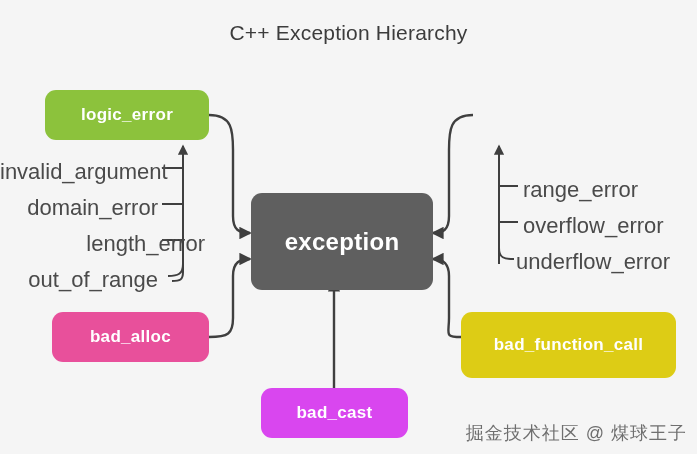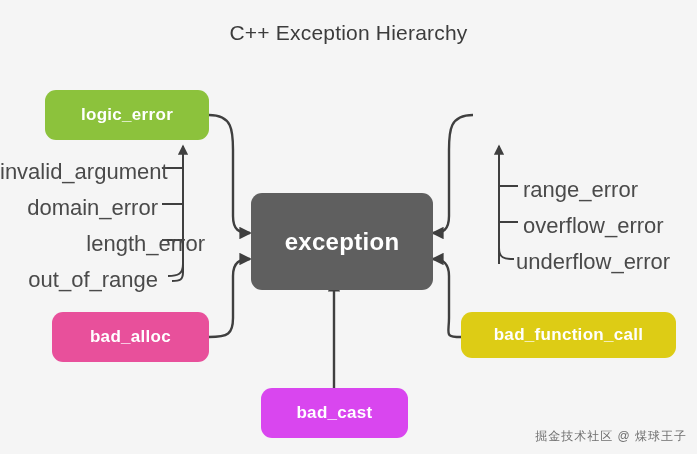--- a/index.html
+++ b/index.html
@@ -56,21 +56,21 @@
     color: #4a4a4a;
     white-space: nowrap;
     line-height: 1;
   }
   .leaf-left { text-align: right; }
   .leaf-right { text-align: left; }
   .watermark {
     position: absolute;
     right: 10px;
     bottom: 9px;
-    font-size: 12px;
+    font-size: 18px;
     color: #6f6f6f;
     white-space: nowrap;
     letter-spacing: 1px;
     text-align: center;
   }
 </style>
 </head>
 <body>
 
 <div id="diagram">
@@ -113,21 +113,21 @@
 
 
   <div class="node" style="left:251px; top:193px; width:182px; height:97px; background:#5f5f5f; font-size:24px;">
     <span>exception</span>
   </div>
 
   <div class="node" style="left:52px; top:312px; width:157px; height:50px; background:#e8509b;">
     <span>bad_alloc</span>
   </div>
 
-  <div class="node" style="left:461px; top:312px; width:215px; height:46px; background:#ddcc15;">
+  <div class="node" style="left:461px; top:312px; width:215px; height:66px; background:#ddcc15;">
     <span>bad_function_call</span>
   </div>
 
   <div class="node" style="left:261px; top:388px; width:147px; height:50px; background:#d946ef;">
     <span>bad_cast</span>
   </div>
 
   <div class="leaf-label leaf-left" style="left:0px; top:161px; width:158px;">invalid_argument</div>
   <div class="leaf-label leaf-left" style="left:0px; top:197px; width:158px;">domain_error</div>
   <div class="leaf-label leaf-left" style="left:0px; top:233px; width:158px;padding-left:47px;">length_error</div>

